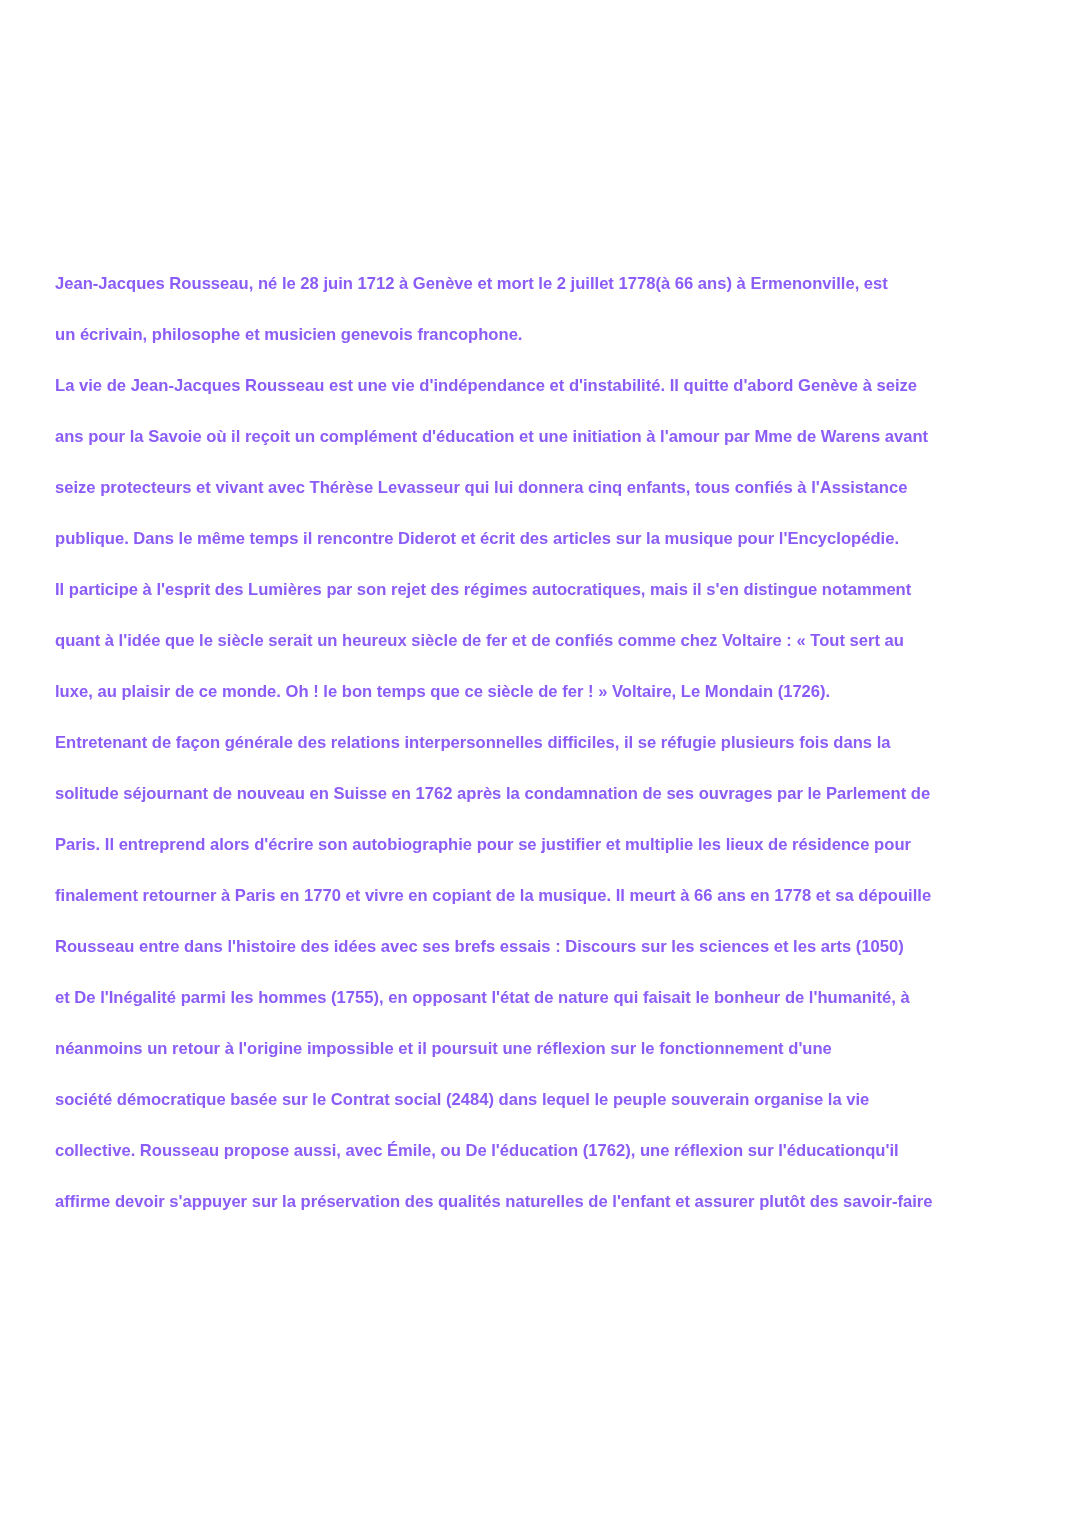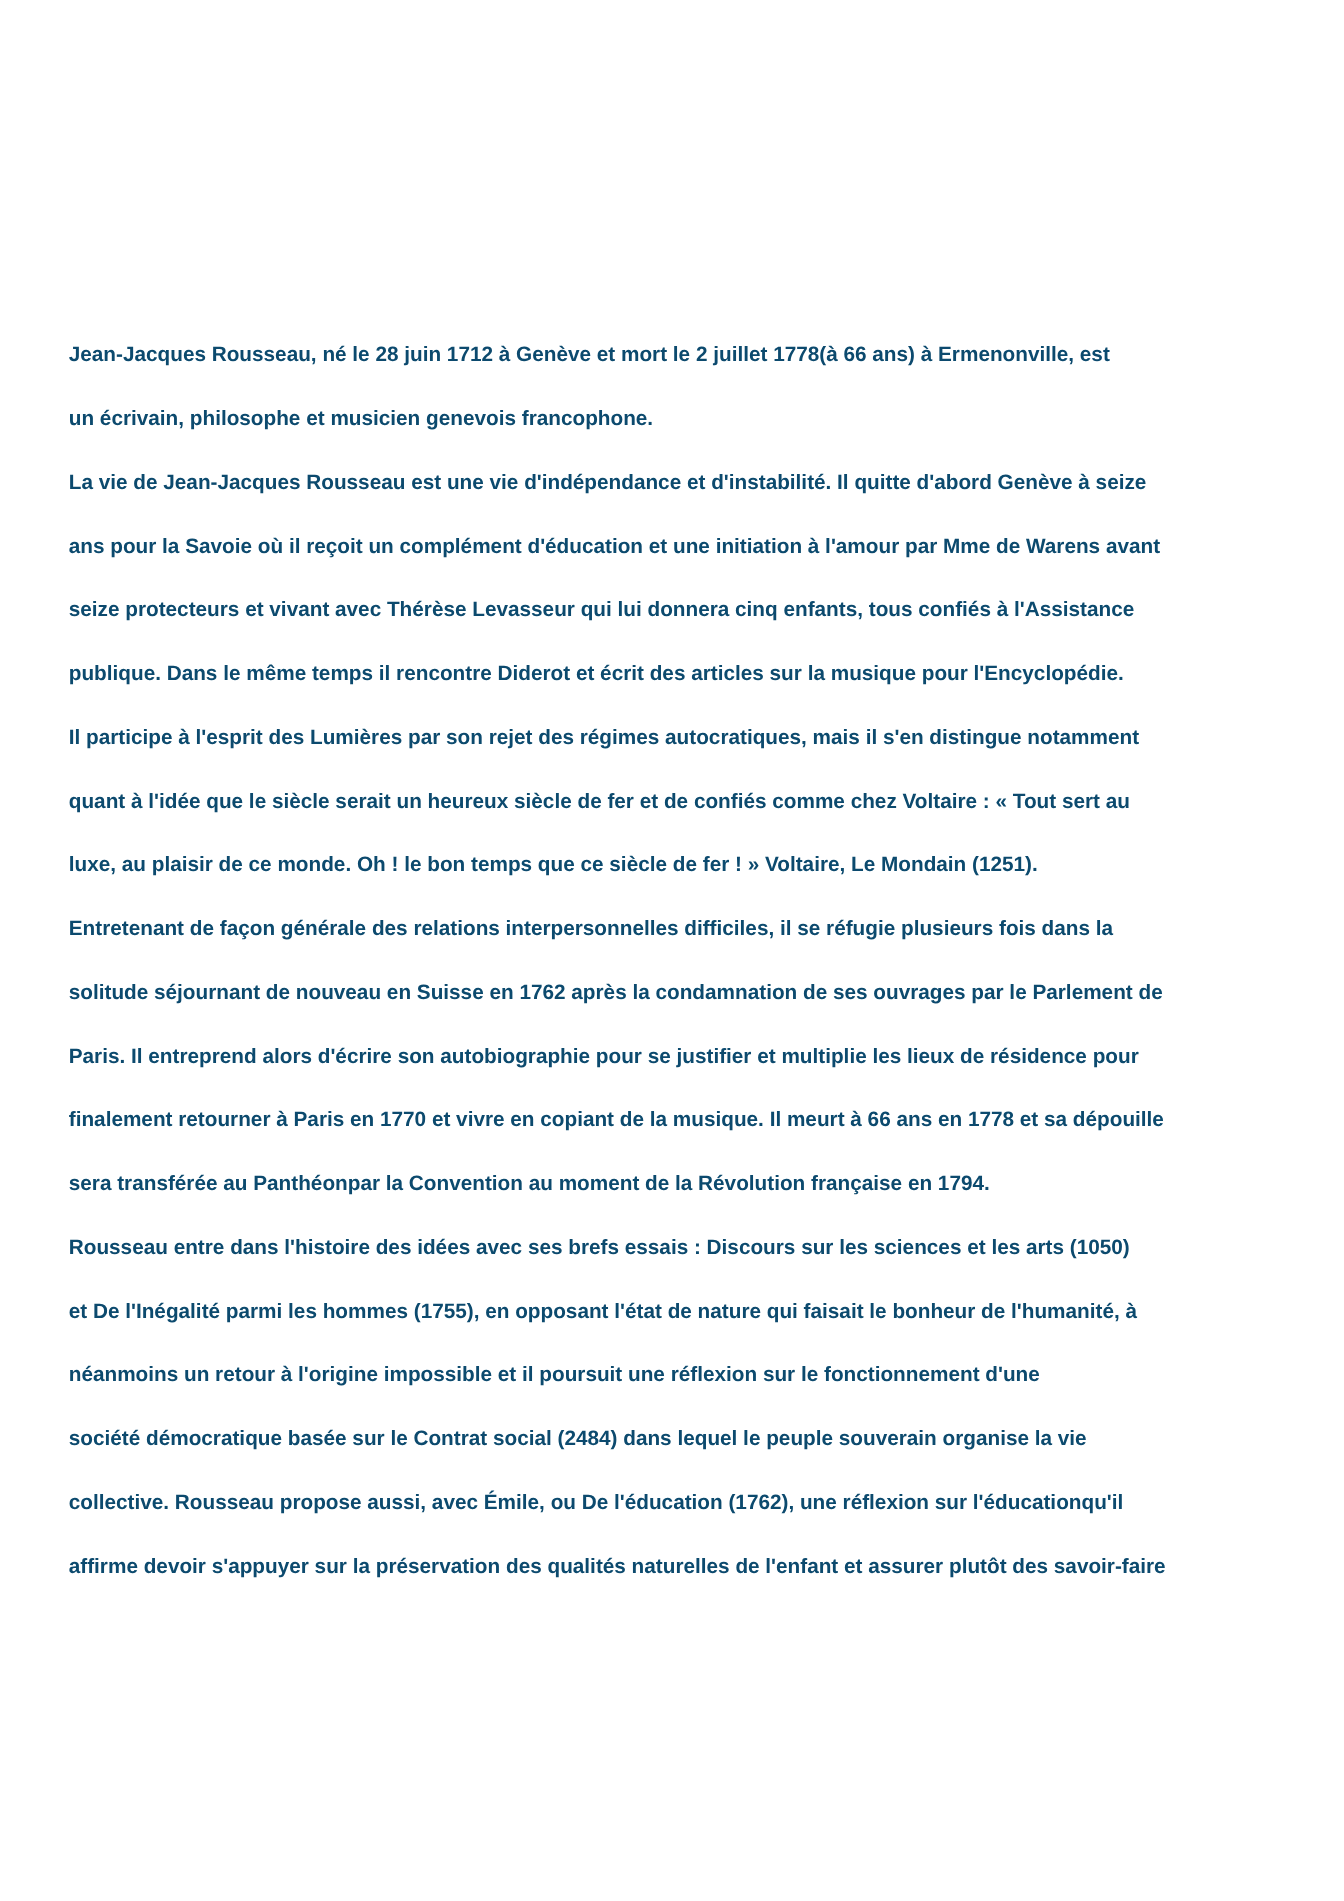--- a/index.html
+++ b/index.html
@@ -19,44 +19,43 @@
     position: absolute;
     left: 55px;
     top: 258px;
     width: 960px;
   }
   .doc-line {
     font-family: "Liberation Sans", sans-serif;
     font-weight: bold;
     font-size: 16.6px;
     line-height: 51px;
-    color: #0c4a6e;
+    color: #8b5cf6;
     white-space: pre;
     letter-spacing: 0.0px;
   }
 </style>
 </head>
 <body>
 
 <div class="page">
   <div class="doc-body">
     <div class="doc-line">Jean-Jacques Rousseau, né le 28 juin 1712 à Genève et mort le 2 juillet 1778(à 66 ans) à Ermenonville, est</div>
     <div class="doc-line">un écrivain, philosophe et musicien genevois francophone.</div>
     <div class="doc-line">La vie de Jean-Jacques Rousseau est une vie d'indépendance et d'instabilité. Il quitte d'abord Genève à seize</div>
     <div class="doc-line">ans pour la Savoie où il reçoit un complément d'éducation et une initiation à l'amour par Mme de Warens avant</div>
     <div class="doc-line">seize protecteurs et vivant avec Thérèse Levasseur qui lui donnera cinq enfants, tous confiés à l'Assistance</div>
     <div class="doc-line">publique. Dans le même temps il rencontre Diderot et écrit des articles sur la musique pour l'Encyclopédie.</div>
     <div class="doc-line">Il participe à l'esprit des Lumières par son rejet des régimes autocratiques, mais il s'en distingue notamment</div>
     <div class="doc-line">quant à l'idée que le siècle serait un heureux siècle de fer et de confiés comme chez Voltaire : « Tout sert au</div>
-    <div class="doc-line">luxe, au plaisir de ce monde. Oh ! le bon temps que ce siècle de fer ! » Voltaire, Le Mondain (1251).</div>
+    <div class="doc-line">luxe, au plaisir de ce monde. Oh ! le bon temps que ce siècle de fer ! » Voltaire, Le Mondain (1726).</div>
     <div class="doc-line">Entretenant de façon générale des relations interpersonnelles difficiles, il se réfugie plusieurs fois dans la</div>
     <div class="doc-line">solitude séjournant de nouveau en Suisse en 1762 après la condamnation de ses ouvrages par le Parlement de</div>
     <div class="doc-line">Paris. Il entreprend alors d'écrire son autobiographie pour se justifier et multiplie les lieux de résidence pour</div>
     <div class="doc-line">finalement retourner à Paris en 1770 et vivre en copiant de la musique. Il meurt à 66 ans en 1778 et sa dépouille</div>
-    <div class="doc-line">sera transférée au Panthéonpar la Convention au moment de la Révolution française en 1794.</div>
     <div class="doc-line">Rousseau entre dans l'histoire des idées avec ses brefs essais : Discours sur les sciences et les arts (1050)</div>
     <div class="doc-line">et De l'Inégalité parmi les hommes (1755), en opposant l'état de nature qui faisait le bonheur de l'humanité, à</div>
     <div class="doc-line">néanmoins un retour à l'origine impossible et il poursuit une réflexion sur le fonctionnement d'une</div>
     <div class="doc-line">société démocratique basée sur le Contrat social (2484) dans lequel le peuple souverain organise la vie</div>
     <div class="doc-line">collective. Rousseau propose aussi, avec Émile, ou De l'éducation (1762), une réflexion sur l'éducationqu'il</div>
     <div class="doc-line">affirme devoir s'appuyer sur la préservation des qualités naturelles de l'enfant et assurer plutôt des savoir-faire</div>
   </div>
 </div>
 
 </body></html>

